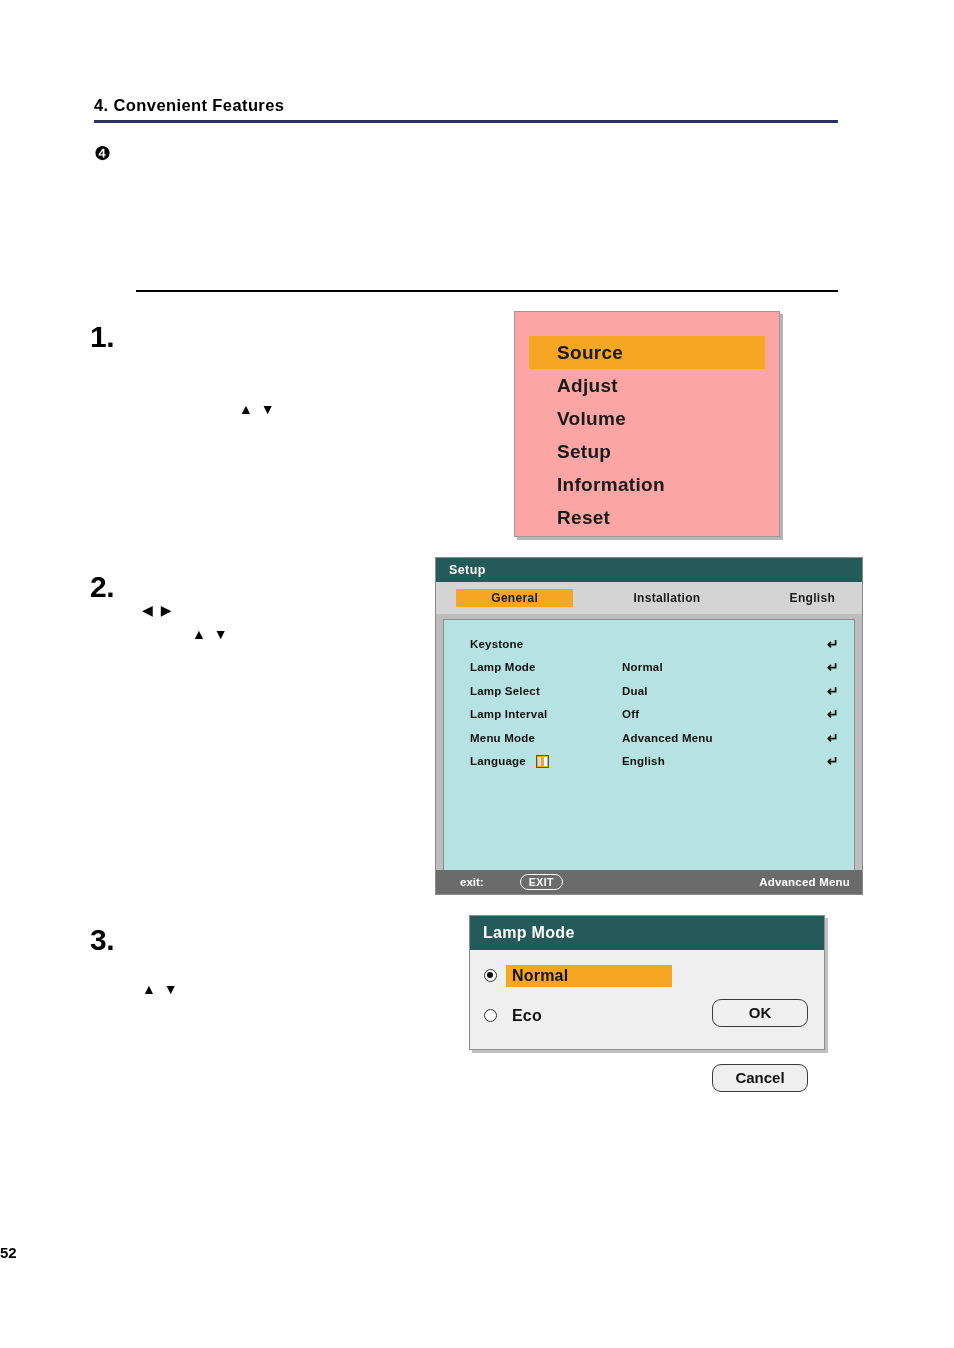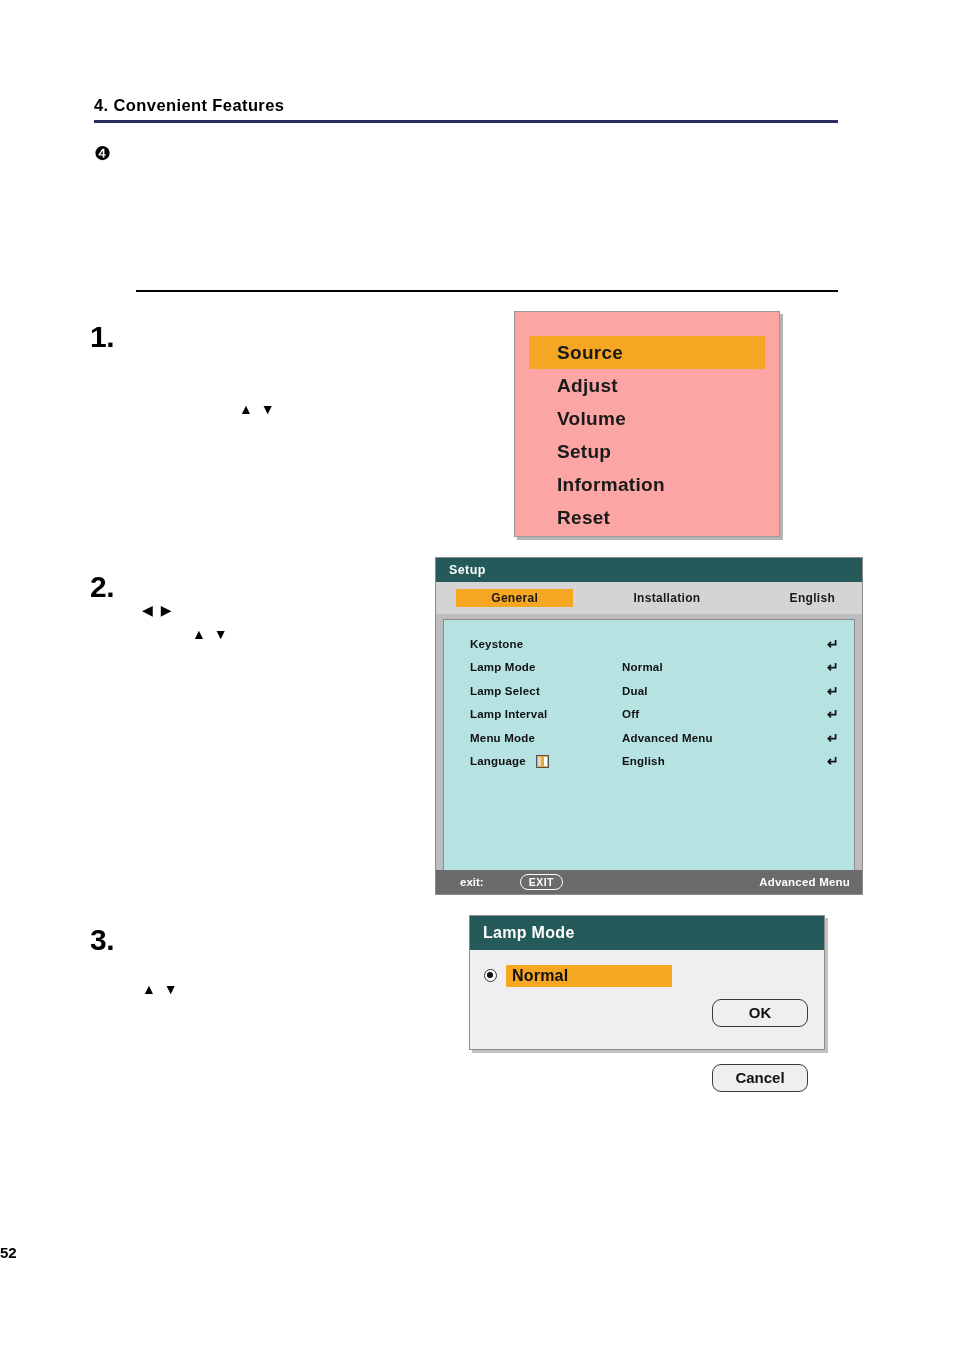--- a/index.html
+++ b/index.html
@@ -429,20 +429,24 @@
 
   <div id="lampmode-titlebar">Lamp Mode</div>
 
   <div id="lampmode-body">
 
     <div id="lampmode-options">
       <div class="lamp-option selected">
         <span class="radio checked"></span>
         <span class="lamp-label">Normal</span>
       </div>
+      <div class="lamp-option">
+        <span class="radio"></span>
+        <span class="lamp-label">Eco</span>
+      </div>
     </div>
 
     <div id="lampmode-buttons">
       <div class="dlg-button">OK</div>
       <div class="dlg-button">Cancel</div>
     </div>
 
   </div>
 
 </div>

